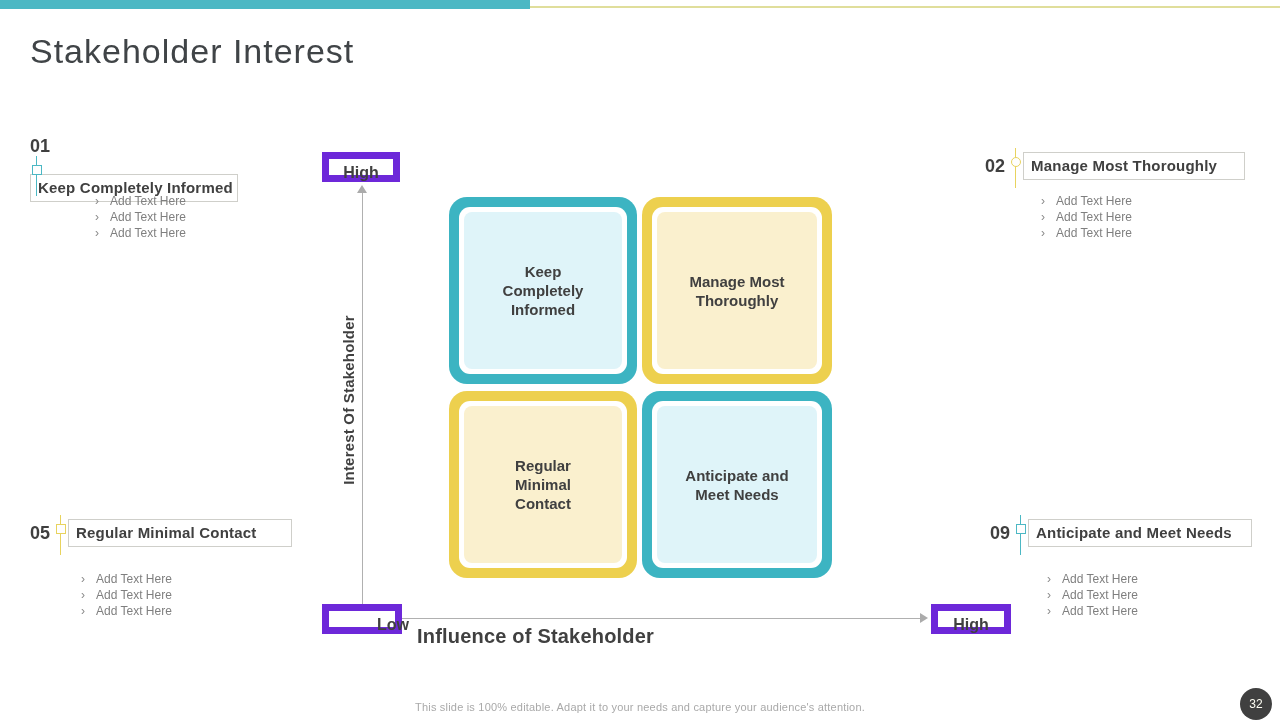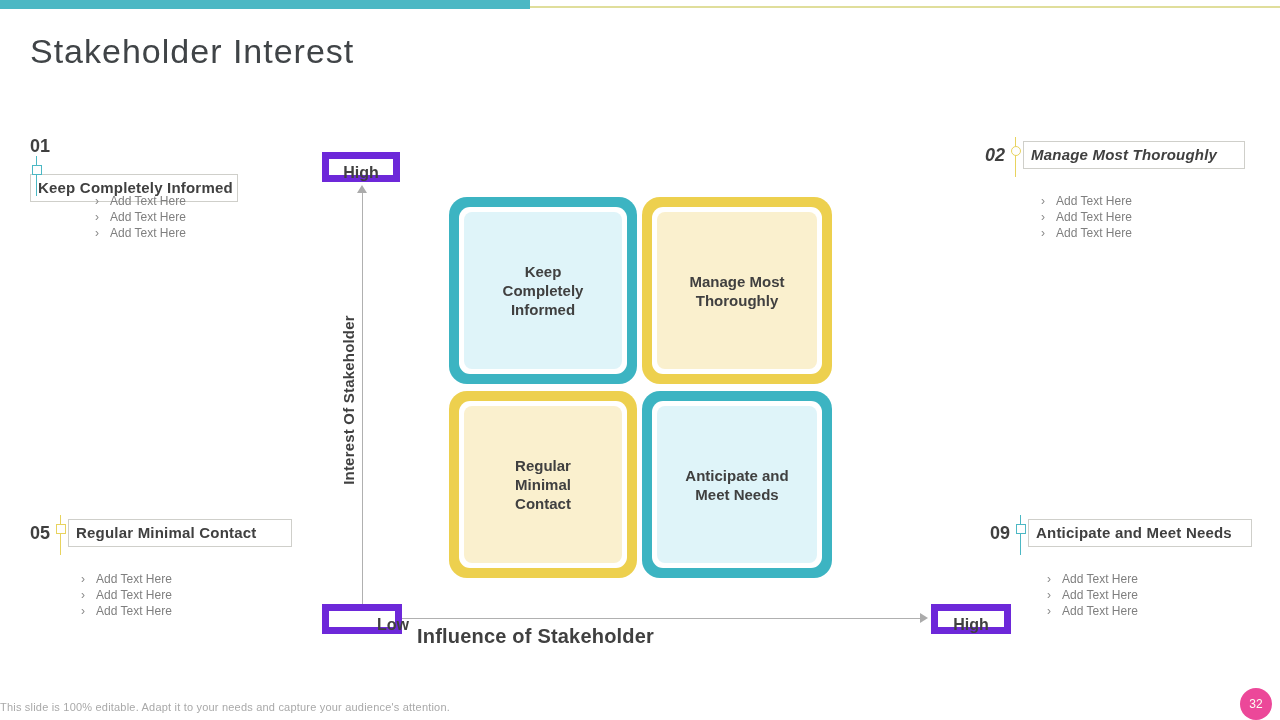--- a/index.html
+++ b/index.html
@@ -76,26 +76,26 @@
     position:absolute;left:255px;top:392px;width:185px;height:16px;
     transform:rotate(-90deg);text-align:center;
     font-size:15px;font-weight:bold;color:#404040;letter-spacing:0.2px;
   }
   .x-axis-label{
     position:absolute;left:417px;top:625px;width:520px;text-align:left;
     font-size:20px;font-weight:bold;color:#404040;letter-spacing:0.2px;
   }
   
   .footer-note{
-    position:absolute;left:0;top:701px;width:1280px;text-align:left;
+    position:absolute;left:0;top:701px;width:1280px;text-align:center;
     font-size:11px;color:#A9A9A9;letter-spacing:0.2px;
   }
   .page-badge{
     position:absolute;left:1240px;top:688px;width:32px;height:32px;border-radius:50%;
-    background:#ec4899;color:#FDFDF3;font-size:12px;text-align:center;line-height:32px;
+    background:#404040;color:#FDFDF3;font-size:12px;text-align:center;line-height:32px;
   }
 </style>
 </head>
 <body>
 
 <div class="topbar-teal"></div>
 <div class="topbar-yellow"></div>
 
 <div class="slide-title">Stakeholder Interest</div>
 
@@ -106,21 +106,21 @@
       <span class="mshape"></span>
     </span>
   <span class="label-box" style="width:208px;">Keep Completely Informed</span>
 </div>
 <ul class="bullets" style="left:82px;top:180px;">
   <li><span class="bchar">›</span><span>Add Text Here</span></li>
   <li><span class="bchar">›</span><span>Add Text Here</span></li>
   <li><span class="bchar">›</span><span>Add Text Here</span></li>
 </ul>
 
-<div class="callout" style="left:985px;top:141px;font-style:italic;">
+<div class="callout" style="left:985px;top:152px;">
   <span class="num">02</span>
   <span class="marker yellow circle">
       <span class="mline"></span>
       <span class="mshape"></span>
     </span>
   <span class="label-box" style="width:222px;">Manage Most Thoroughly</span>
 </div>
 <ul class="bullets" style="left:1028px;top:180px;">
   <li><span class="bchar">›</span><span>Add Text Here</span></li>
   <li><span class="bchar">›</span><span>Add Text Here</span></li>

